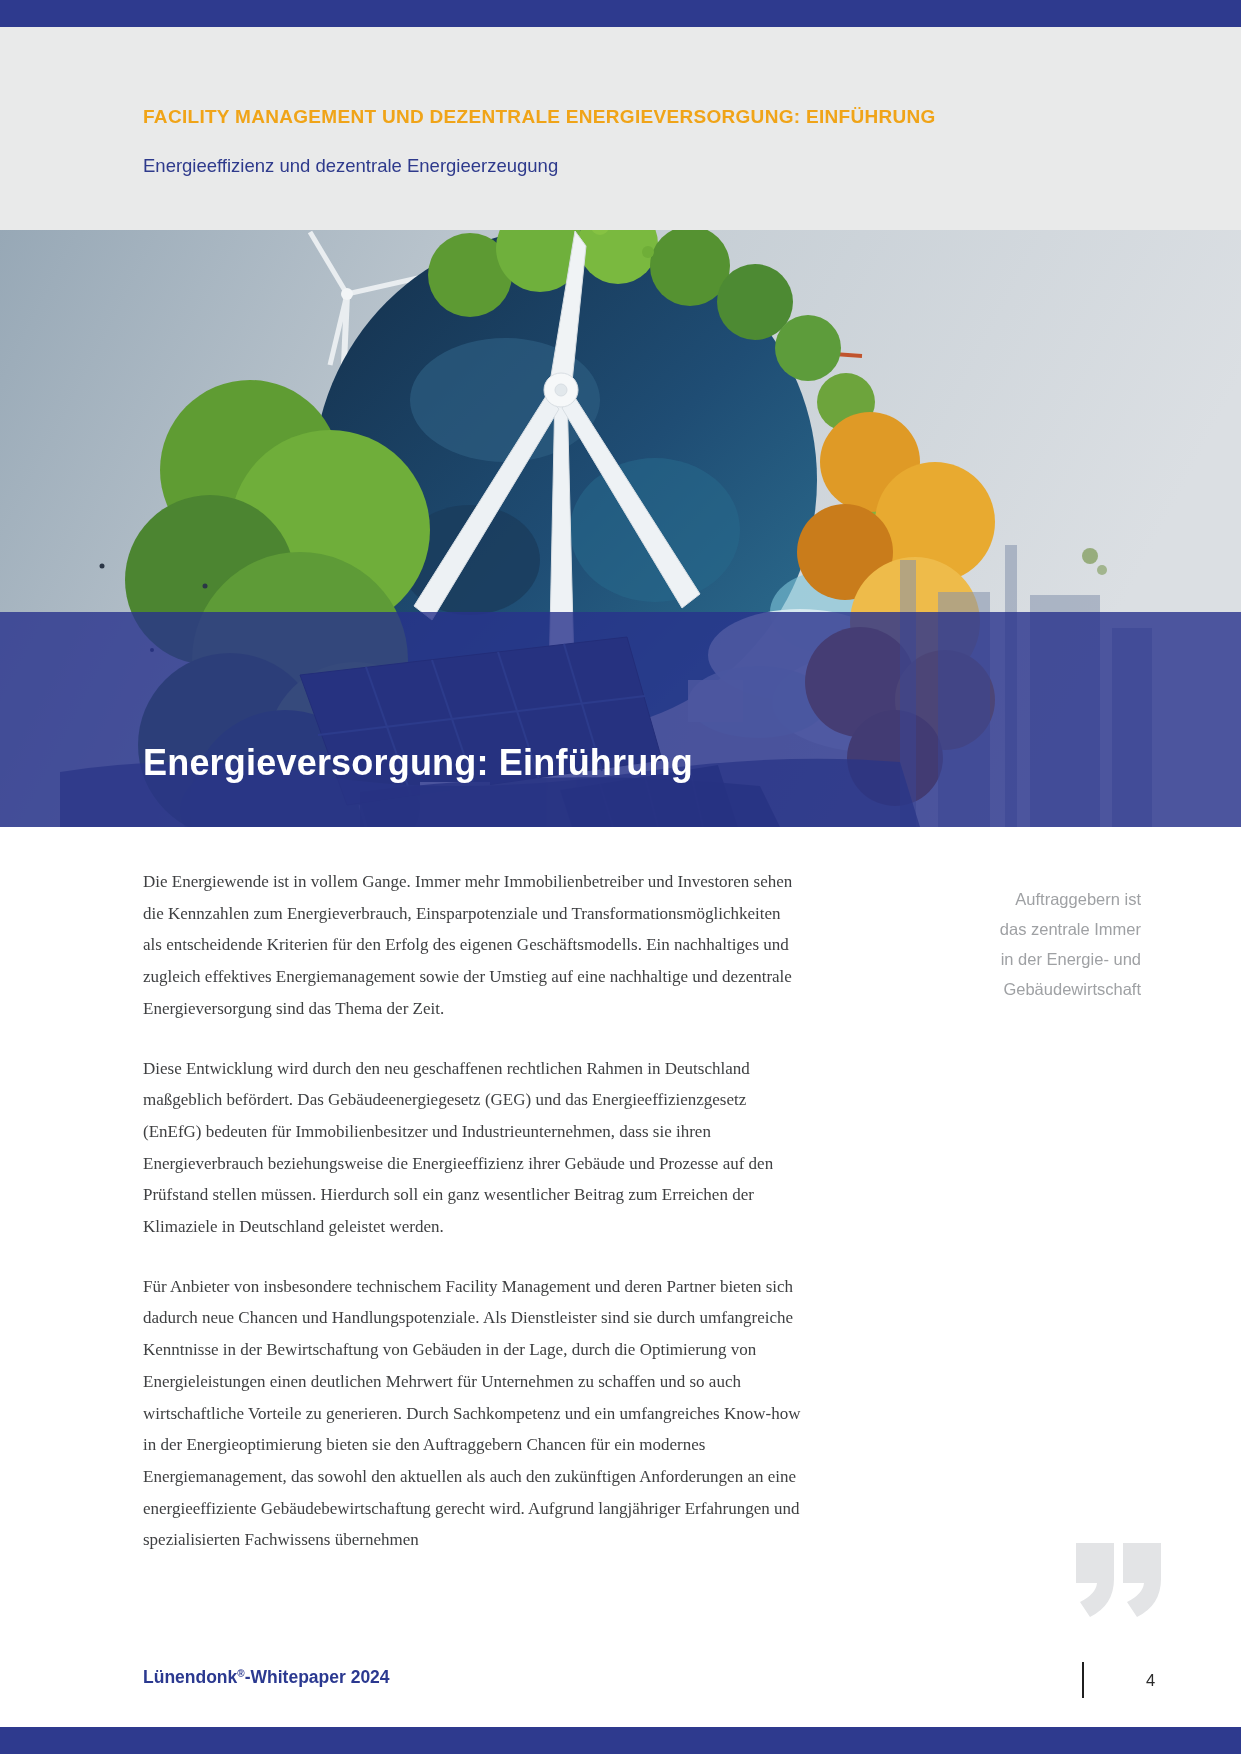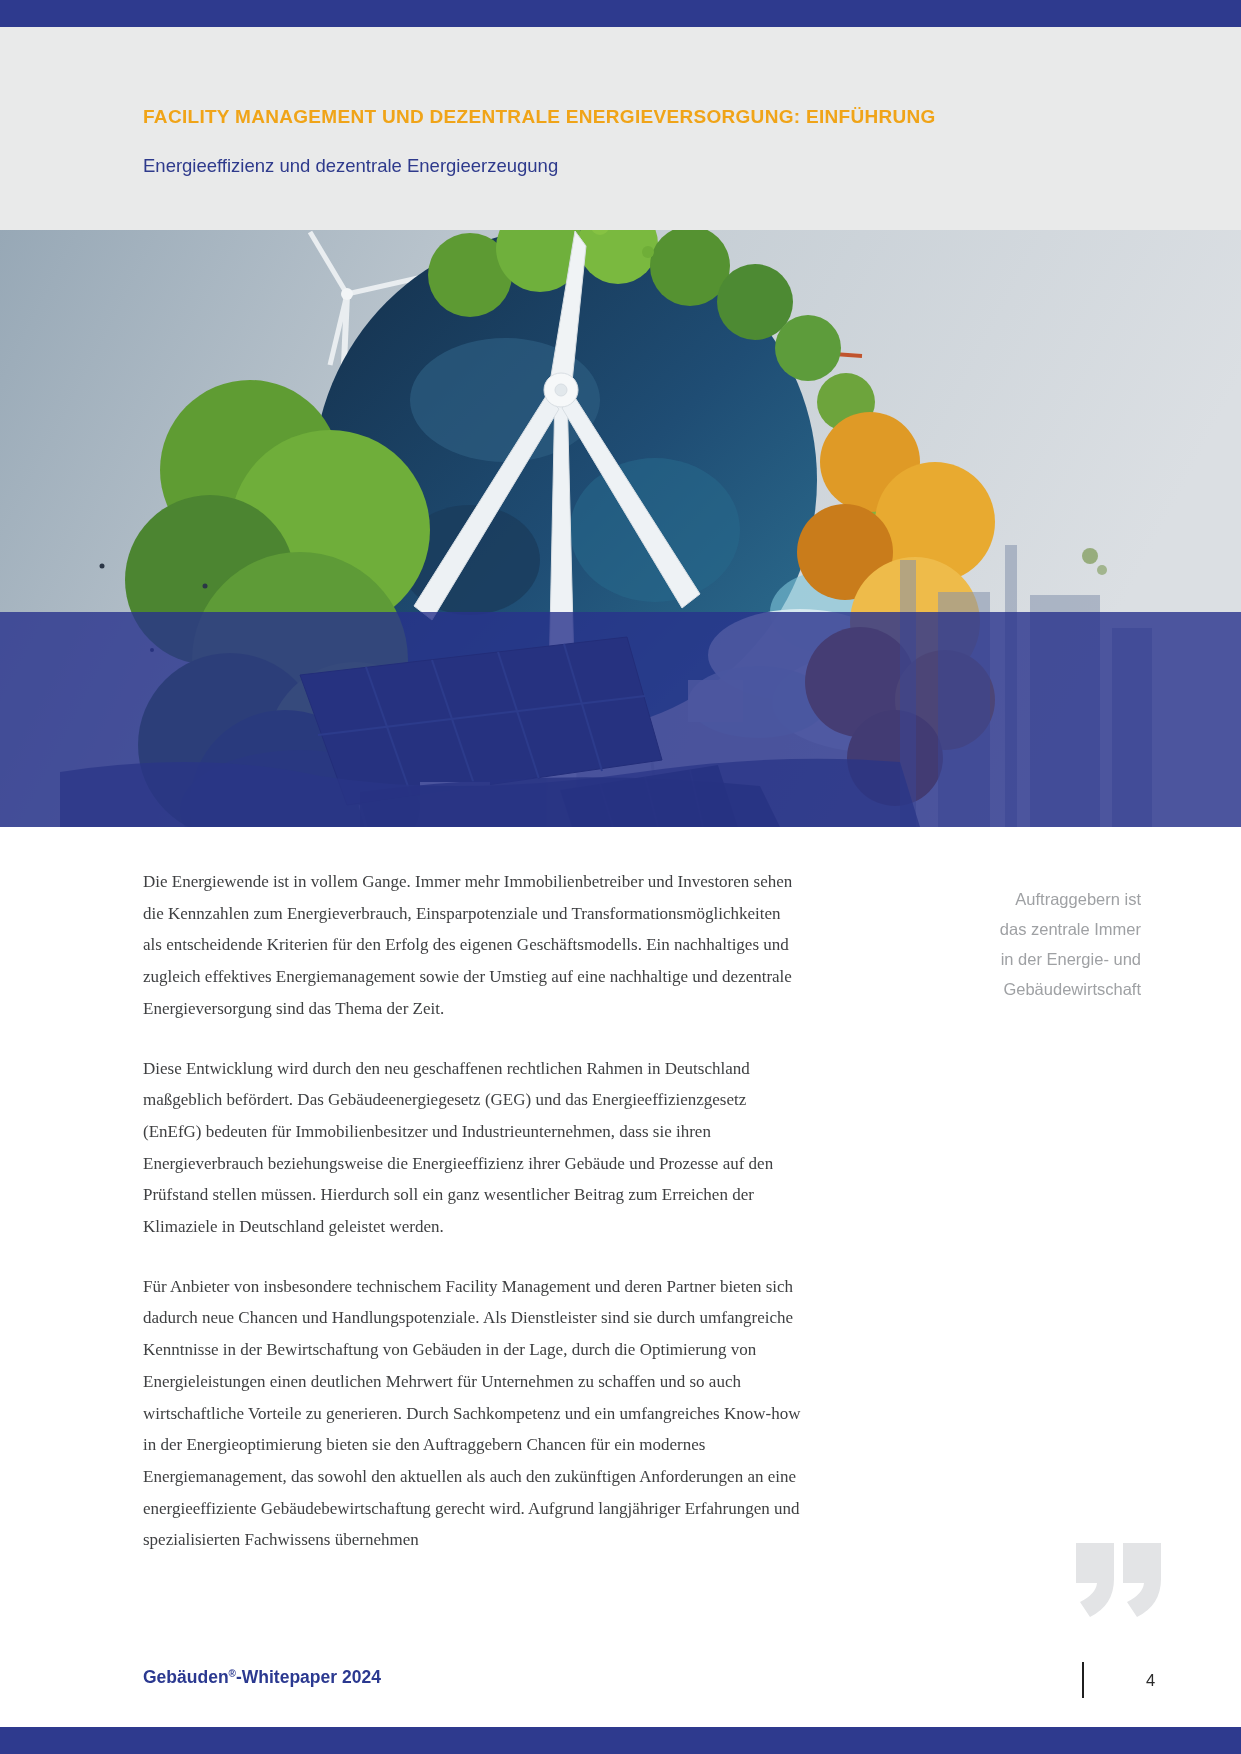--- a/index.html
+++ b/index.html
@@ -193,20 +193,21 @@
         <circle cx="102" cy="336" r="2.5" fill="#2b3646"></circle>
         <circle cx="205" cy="356" r="2.5" fill="#2b3646"></circle>
         <circle cx="152" cy="420" r="2" fill="#2b3646"></circle>
       </g>
     </svg>
   </div>
 
   <div class="hero-overlay">
     <h1 class="hero-title">
       <br>
+      <span>Energieversorgung: Einführung</span>
     </h1>
   </div>
 
   <div class="article">
     <p>Die Energiewende ist in vollem Gange. Immer mehr Immobilienbetreiber und Investoren sehen die Kennzahlen zum Energieverbrauch, Einsparpotenziale und Transformationsmöglichkeiten als entscheidende Kriterien für den Erfolg des eigenen Geschäftsmodells. Ein nachhaltiges und zugleich effektives Energiemanagement sowie der Umstieg auf eine nachhaltige und dezentrale Energieversorgung sind das Thema der Zeit.</p>
     <p>Diese Entwicklung wird durch den neu geschaffenen rechtlichen Rahmen in Deutschland maßgeblich befördert. Das Gebäudeenergiegesetz (GEG) und das Energieeffizienzgesetz (EnEfG) bedeuten für Immobilienbesitzer und Industrieunternehmen, dass sie ihren Energieverbrauch beziehungsweise die Energieeffizienz ihrer Gebäude und Prozesse auf den Prüfstand stellen müssen. Hierdurch soll ein ganz wesentlicher Beitrag zum Erreichen der Klimaziele in Deutschland geleistet werden.</p>
     <p>Für Anbieter von insbesondere technischem Facility Management und deren Partner bieten sich dadurch neue Chancen und Handlungspotenziale. Als Dienstleister sind sie durch umfangreiche Kenntnisse in der Bewirtschaftung von Gebäuden in der Lage, durch die Optimierung von Energieleistungen einen deutlichen Mehrwert für Unternehmen zu schaffen und so auch wirtschaftliche Vorteile zu generieren. Durch Sachkompetenz und ein umfangreiches Know-how in der Energieoptimierung bieten sie den Auftraggebern Chancen für ein modernes Energiemanagement, das sowohl den aktuellen als auch den zukünftigen Anforderungen an eine energieeffiziente Gebäudebewirtschaftung gerecht wird. Aufgrund langjähriger Erfahrungen und spezialisierten Fachwissens übernehmen</p>
   </div>
 
   <div class="side-note">
@@ -218,20 +219,20 @@
 
   <div class="quote-wrap">
     <svg width="90" height="78" viewBox="0 0 90 78">
       <g fill="#e3e4e6">
         <path d="M0,0 H38 V36 Q38,62 14,74 L4,59 Q20,51 21,40 H0 Z"></path>
         <path d="M47,0 H85 V36 Q85,62 61,74 L51,59 Q67,51 68,40 H47 Z"></path>
       </g>
     </svg>
   </div>
 
-  <div class="footer-brand"><span>Gebäuden</span><sup>®</sup><span>-Whitepaper 2024</span></div>
+  <div class="footer-brand"><span>Lünendonk</span><sup>®</sup><span>-Whitepaper 2024</span></div>
 
   <div class="footer-rule"></div>
   <div class="page-number">4</div>
 
   <div class="strip bottom"></div>
 
 </div>
 
 </body></html>

